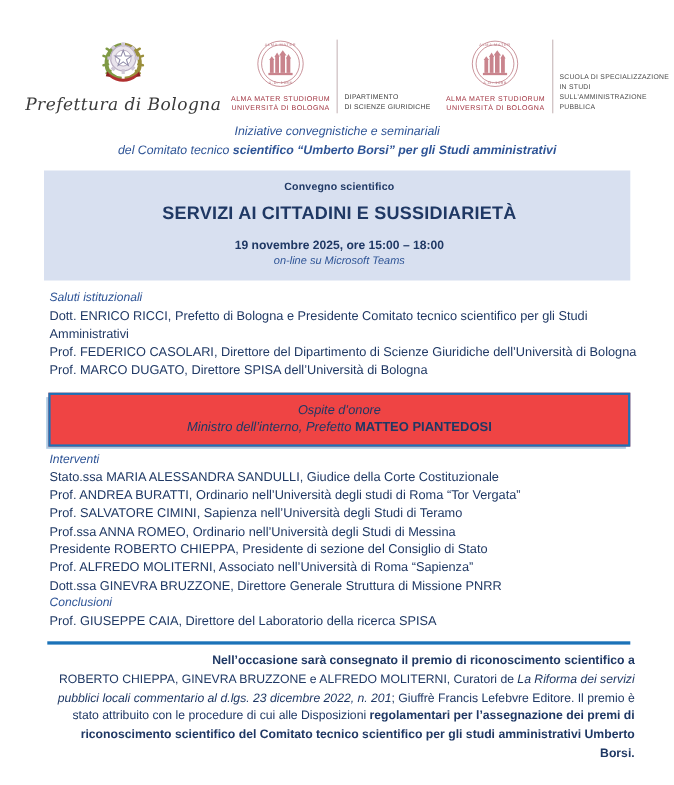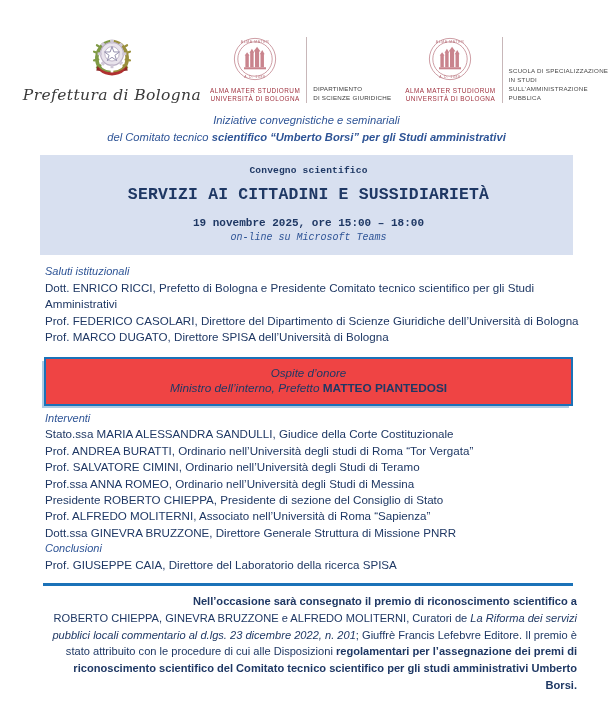--- a/index.html
+++ b/index.html
@@ -77,21 +77,20 @@
     padding: 4px 30px 10px 30px;
   }
   .kicker b { font-style: italic; font-weight: bold; }
 
   
   .title-band {
     background: #d8e0f0;
     margin: 0 40px;
     padding: 10px 16px 12px 20px;
     text-align: center;
-    font-family: Liberation Mono, monospace;
   }
   .title-kicker {
     font-size: 9.6px;
     font-weight: bold;
     letter-spacing: .15px;
     color: #1f3864;
     margin-bottom: 9px;
   }
   .title-main {
     font-size: 16.4px;
@@ -319,21 +318,21 @@
 <div class="body-wrap" style="padding-top:5px;">
   <div class="sec-label">Interventi</div>
 
   <div class="entry">
     <b>Stato.ssa MARIA ALESSANDRA SANDULLI,</b><span> Giudice della Corte Costituzionale</span>
   </div>
   <div class="entry">
     <b>Prof. ANDREA BURATTI</b><span>, Ordinario nell’Università degli studi di Roma “Tor Vergata”</span>
   </div>
   <div class="entry">
-    <b>Prof. SALVATORE CIMINI</b><span>, Ordinario nell’Università degli Studi di Teramo</span>
+    <b>Prof. SALVATORE CIMINI</b><span>, Sapienza nell’Università degli Studi di Teramo</span>
   </div>
   <div class="entry">
     <b>Prof.ssa ANNA ROMEO</b><span>, Ordinario nell’Università degli Studi di Messina</span>
   </div>
   <div class="entry">
     <b>Presidente ROBERTO CHIEPPA,</b><span> Presidente di sezione del Consiglio di Stato</span>
   </div>
   <div class="entry">
     <b>Prof. ALFREDO MOLITERNI</b><span>, Associato nell’Università di Roma “Sapienza”</span>
   </div>

